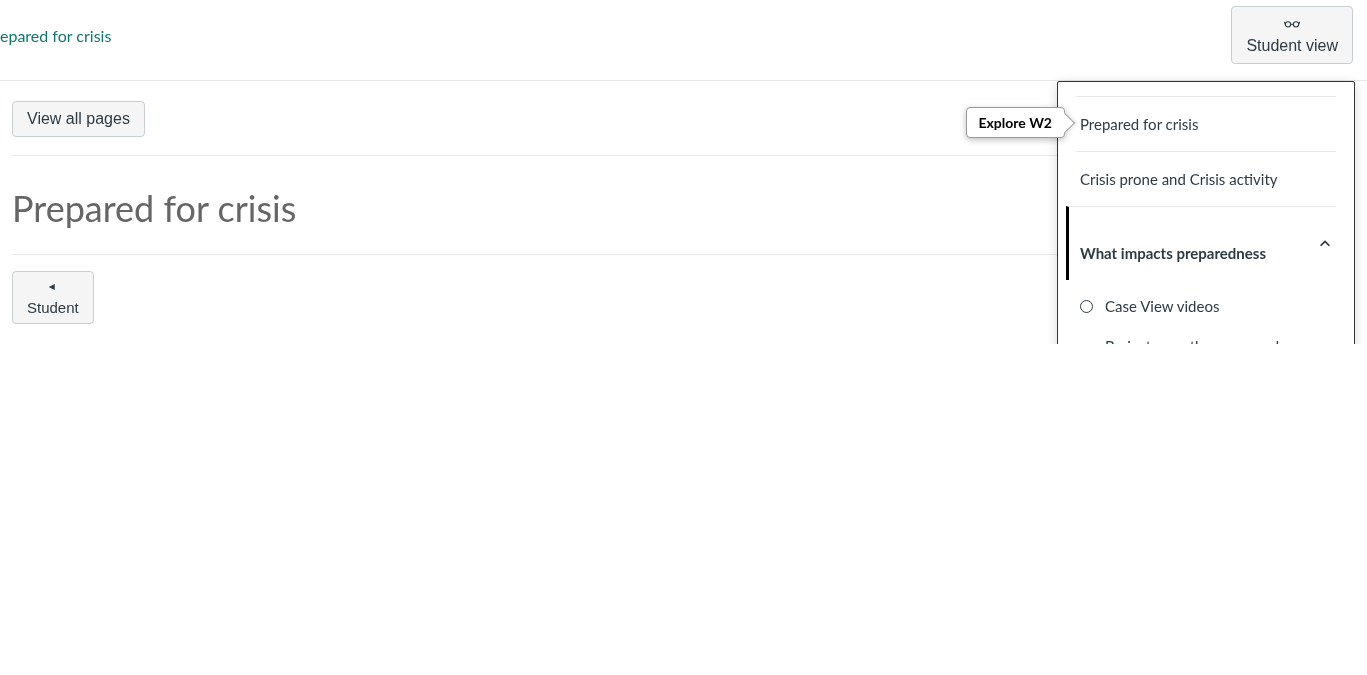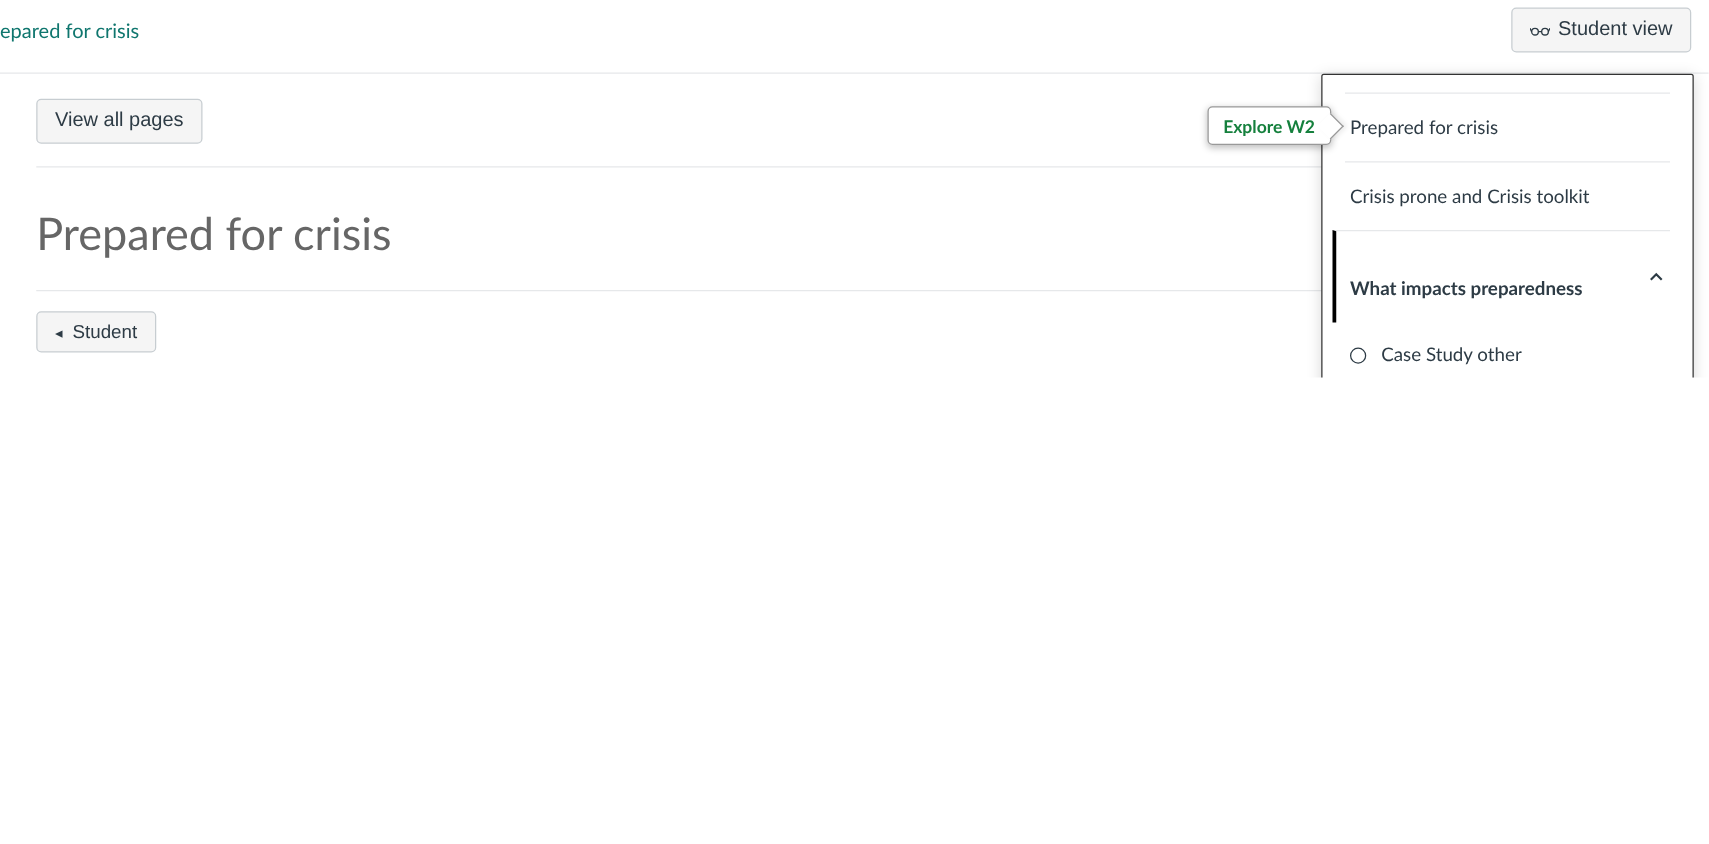--- a/index.html
+++ b/index.html
@@ -26,26 +26,27 @@
       background: #f5f5f5;
       border: 1px solid #c7cdd1;
       border-radius: 4px;
       padding: 8px 14px;
       font-size: 16px;
       color: #2d3b45;
       cursor: pointer;
       display: inline-flex;
       align-items: center;
       gap: 6px;
+      flex-direction: column;
     }
     .student-view-icon {
       width: 16px; height: 16px;
     }
     .content-wrap {
-      padding: 20px 29px;
+      padding: 20px 12px;
       position: relative;
     }
     .toolbar-row {
       display: flex;
       justify-content: space-between;
       align-items: center;
       padding-bottom: 18px;
       border-bottom: 1px solid #e6e8ea;
       margin-bottom: 30px;
     }
@@ -72,21 +73,21 @@
       top: 26px;
       z-index: 20;
     }
     .explore-tag-inner {
       background: #fff;
       border: 1px solid #999;
       border-radius: 4px;
       padding: 6px 12px;
       font-weight: 700;
       font-size: 14px;
-      color: #15803d;
+      color: #000000;
       position: relative;
       box-shadow: 0 2px 6px rgba(0,0,0,0.25);
     }
     .explore-tag-inner::after {
       content: "";
       position: absolute;
       right: -8px;
       top: 50%;
       transform: translateY(-50%) rotate(45deg);
       width: 14px; height: 14px;
@@ -184,34 +185,34 @@
   </div>
 
   
   <div class="popover">
 
     <div class="pop-item first">
       <span class="label">Prepared for crisis</span>
     </div>
 
     <div class="pop-item">
-      <span class="label">Crisis prone and Crisis toolkit</span>
+      <span class="label">Crisis prone and Crisis activity</span>
     </div>
 
     <div class="pop-item current">
       <span class="label">What impacts preparedness</span>
       <svg class="chevron" viewBox="0 0 16 16" fill="none" stroke="#2d3b45" stroke-width="2">
           <path d="M3 10 L8 5 L13 10"></path>
         </svg>
     </div>
 
     <div class="sub-list">
       <div class="sub-item">
         <span class="circle"></span>
-        <span class="txt">Case Study other</span>
+        <span class="txt">Case View videos</span>
       </div>
       <div class="sub-item">
         <span class="circle"></span>
         <span class="txt">Brainstorm other preparedness factors activity</span>
       </div>
     </div>
 
     <div class="pop-item">
       <span class="label">The LPC toolkit long-term planning</span>
       <svg class="chevron" viewBox="0 0 16 16" fill="none" stroke="#2d3b45" stroke-width="2">

